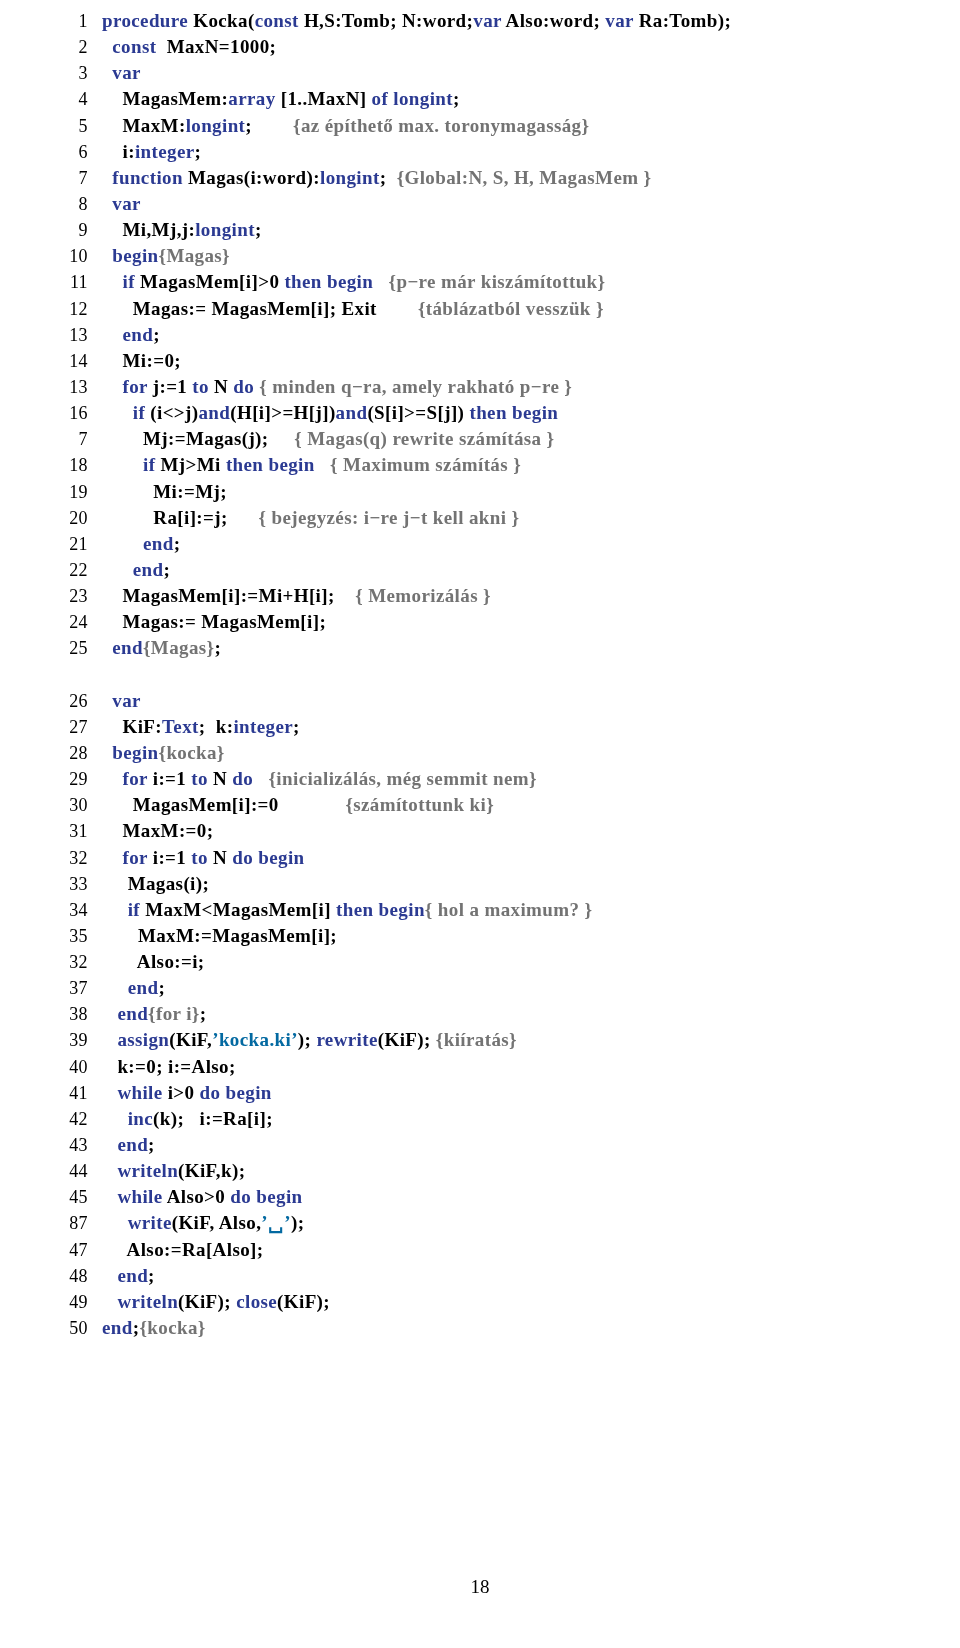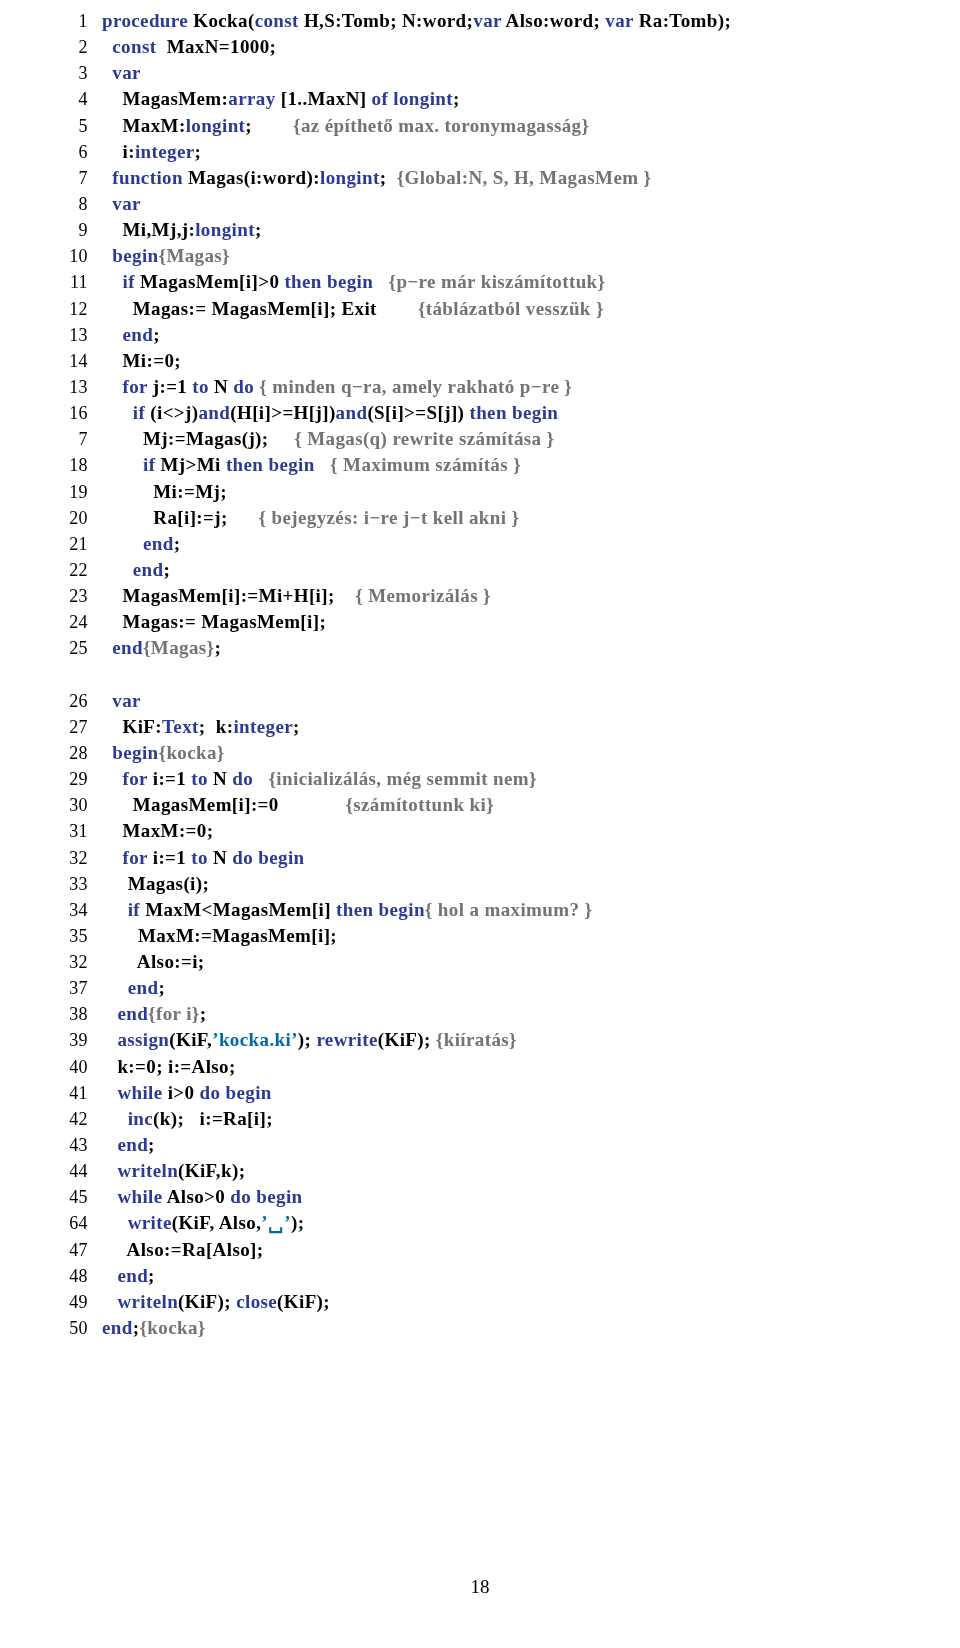--- a/index.html
+++ b/index.html
@@ -121,21 +121,21 @@
       <div class="code-line"><span class="ln">32</span><span class="code-text"><span class="id">       Also:=i;</span></span></div>
       <div class="code-line"><span class="ln">37</span><span class="code-text"><span class="id">     </span><span class="kw">end</span><span class="id">;</span></span></div>
       <div class="code-line"><span class="ln">38</span><span class="code-text"><span class="id">   </span><span class="kw">end</span><span class="cm">{for i}</span><span class="id">;</span></span></div>
       <div class="code-line"><span class="ln">39</span><span class="code-text"><span class="id">   </span><span class="kw">assign</span><span class="id">(KiF,</span><span class="st">’kocka.ki’</span><span class="id">); </span><span class="kw">rewrite</span><span class="id">(KiF); </span><span class="cm">{kiíratás}</span></span></div>
       <div class="code-line"><span class="ln">40</span><span class="code-text"><span class="id">   k:=0; i:=Also;</span></span></div>
       <div class="code-line"><span class="ln">41</span><span class="code-text"><span class="id">   </span><span class="kw">while</span><span class="id"> i&gt;0 </span><span class="kw">do</span><span class="id"> </span><span class="kw">begin</span></span></div>
       <div class="code-line"><span class="ln">42</span><span class="code-text"><span class="id">     </span><span class="kw">inc</span><span class="id">(k);   i:=Ra[i];</span></span></div>
       <div class="code-line"><span class="ln">43</span><span class="code-text"><span class="id">   </span><span class="kw">end</span><span class="id">;</span></span></div>
       <div class="code-line"><span class="ln">44</span><span class="code-text"><span class="id">   </span><span class="kw">writeln</span><span class="id">(KiF,k);</span></span></div>
       <div class="code-line"><span class="ln">45</span><span class="code-text"><span class="id">   </span><span class="kw">while</span><span class="id"> Also&gt;0 </span><span class="kw">do</span><span class="id"> </span><span class="kw">begin</span></span></div>
-      <div class="code-line"><span class="ln">64</span><span class="code-text"><span class="id">     </span><span class="kw">write</span><span class="id">(KiF, Also,</span><span class="st">’␣’</span><span class="id">);</span></span></div>
+      <div class="code-line"><span class="ln">87</span><span class="code-text"><span class="id">     </span><span class="kw">write</span><span class="id">(KiF, Also,</span><span class="st">’␣’</span><span class="id">);</span></span></div>
       <div class="code-line"><span class="ln">47</span><span class="code-text"><span class="id">     Also:=Ra[Also];</span></span></div>
       <div class="code-line"><span class="ln">48</span><span class="code-text"><span class="id">   </span><span class="kw">end</span><span class="id">;</span></span></div>
       <div class="code-line"><span class="ln">49</span><span class="code-text"><span class="id">   </span><span class="kw">writeln</span><span class="id">(KiF); </span><span class="kw">close</span><span class="id">(KiF);</span></span></div>
       <div class="code-line"><span class="ln">50</span><span class="code-text"><span class="kw">end</span><span class="id">;</span><span class="cm">{kocka}</span></span></div>
     </div>
 
   <div id="page-number">18</div>
 
 </div>
 

